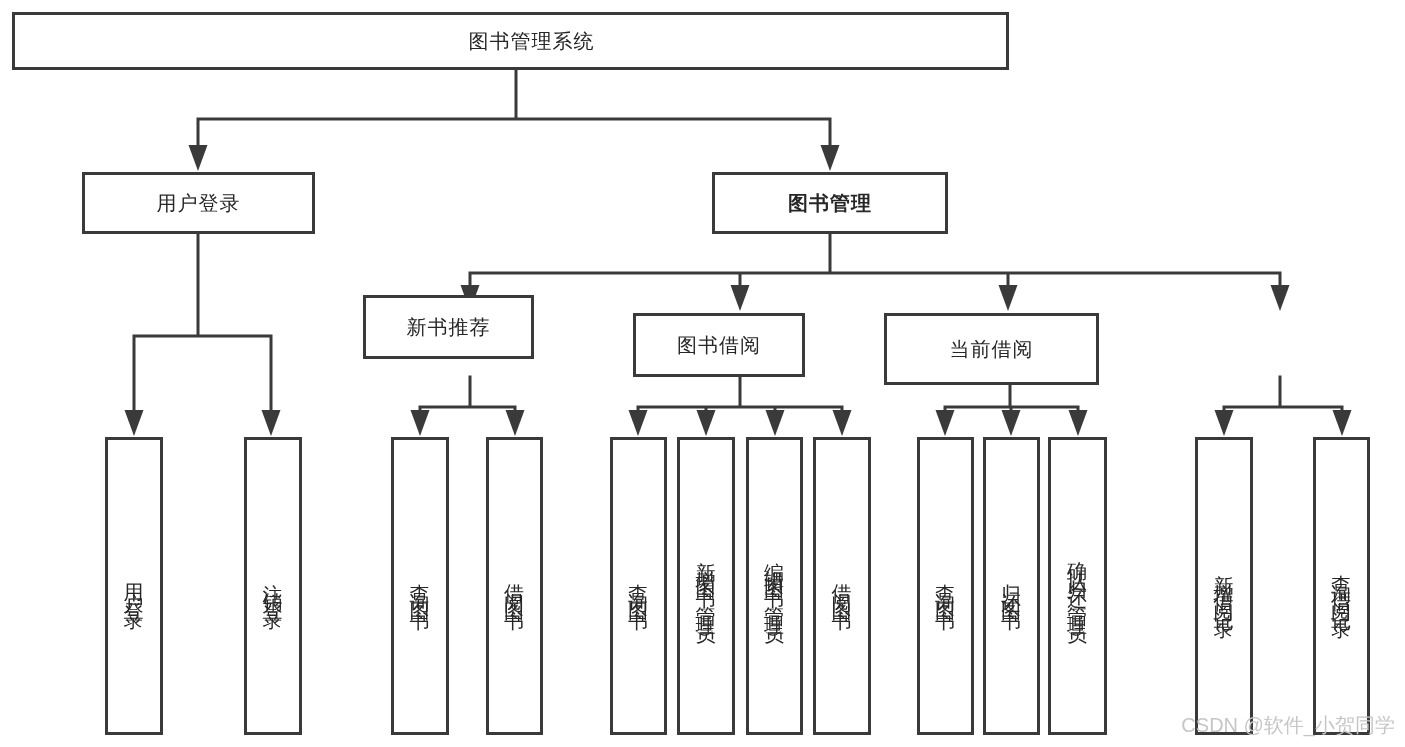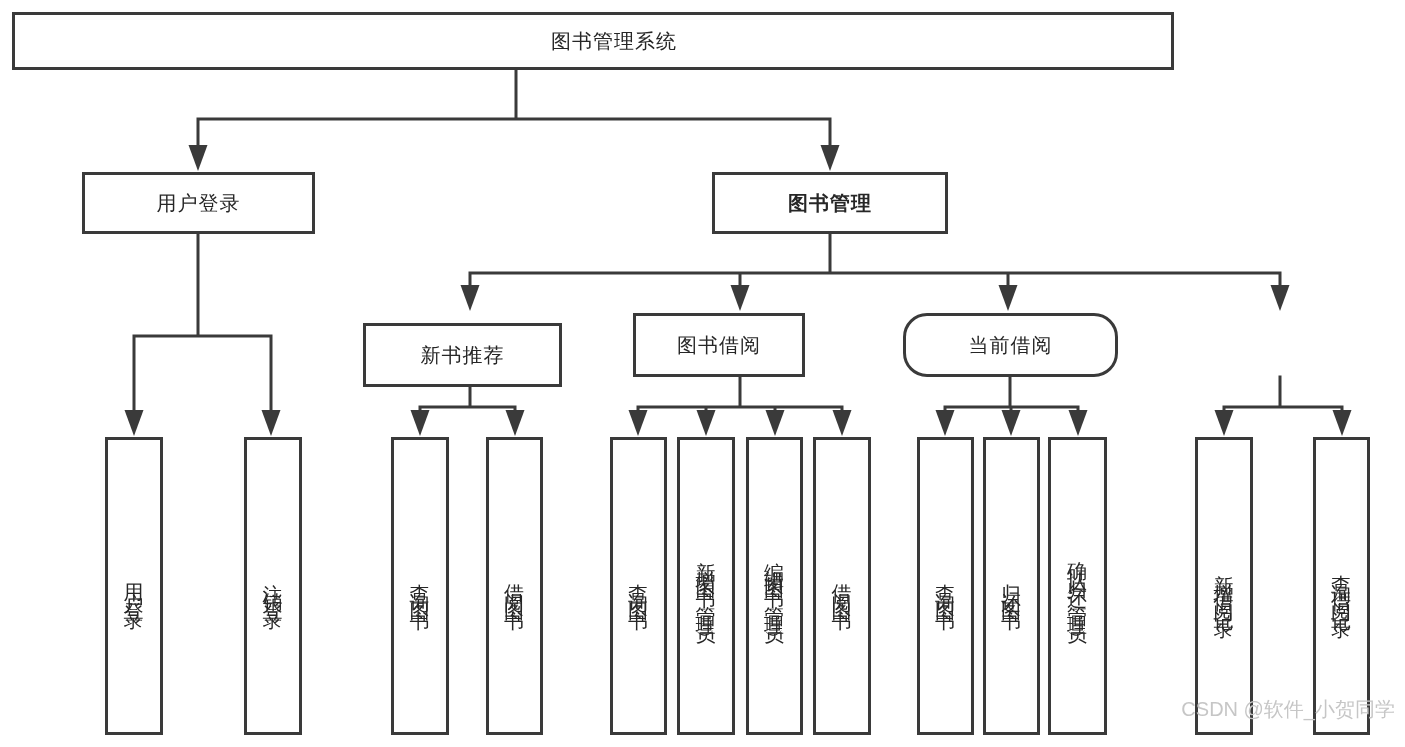--- a/index.html
+++ b/index.html
@@ -40,21 +40,21 @@
   .vnode {
     writing-mode: vertical-rl;
     text-orientation: mixed;
     letter-spacing: 9px;
     white-space: normal;
     font-size: 20px;
   }
   .watermark {
     position: absolute;
     left: 1180px;
-    top: 696px;
+    top: 712px;
     width: 215px;
     text-align: right;
     font-size: 20px;
     color: #c6c6c6;
     letter-spacing: 0px;
     z-index: 3;
   }
 </style>
 </head>
 <body>
@@ -87,28 +87,28 @@
       <polygon points="765.5,410 784.5,410 775,436"></polygon>
       <polygon points="832.5,410 851.5,410 842,436"></polygon>
       <polygon points="935.5,410 954.5,410 945,436"></polygon>
       <polygon points="1001.5,410 1020.5,410 1011,436"></polygon>
       <polygon points="1068.5,410 1087.5,410 1078,436"></polygon>
       <polygon points="1214.5,410 1233.5,410 1224,436"></polygon>
       <polygon points="1332.5,410 1351.5,410 1342,436"></polygon>
     </g>
   </svg>
 
-  <div class="node" style="left:12px; top:12px; width:1162px; height:58px;padding-left:42px;">图书管理系统</div>
+  <div class="node" style="left:12px; top:12px; width:997px; height:58px;padding-left:42px;">图书管理系统</div>
 
   <div class="node" style="left:82px; top:172px; width:233px; height:62px;">用户登录</div>
   <div class="node" style="left:712px; top:172px; width:236px; height:62px;font-weight:bold;">图书管理</div>
 
-  <div class="node" style="left:363px; top:323px; width:199px; height:64px;">新书推荐</div>
+  <div class="node" style="left:363px; top:295px; width:171px; height:64px;">新书推荐</div>
   <div class="node" style="left:633px; top:313px; width:172px; height:64px;">图书借阅</div>
-  <div class="node" style="left:903px; top:313px; width:215px; height:64px;border-radius:24px;">当前借阅</div>
+  <div class="node" style="left:884px; top:313px; width:215px; height:72px;">当前借阅</div>
 
   <div class="node vnode" style="left:105px; top:437px; width:58px; height:298px;">用户登录</div>
   <div class="node vnode" style="left:244px; top:437px; width:58px; height:298px;">注销登录</div>
 
   <div class="node vnode" style="left:391px; top:437px; width:58px; height:298px;">查询图书</div>
   <div class="node vnode" style="left:486px; top:437px; width:57px; height:298px;">借阅图书</div>
 
   <div class="node vnode" style="left:610px; top:437px; width:57px; height:298px;">查询图书</div>
   <div class="node vnode" style="left:677px; top:437px; width:58px; height:298px;">新增图书（管理员）</div>
   <div class="node vnode" style="left:746px; top:437px; width:57px; height:298px;">编辑图书（管理员）</div>

